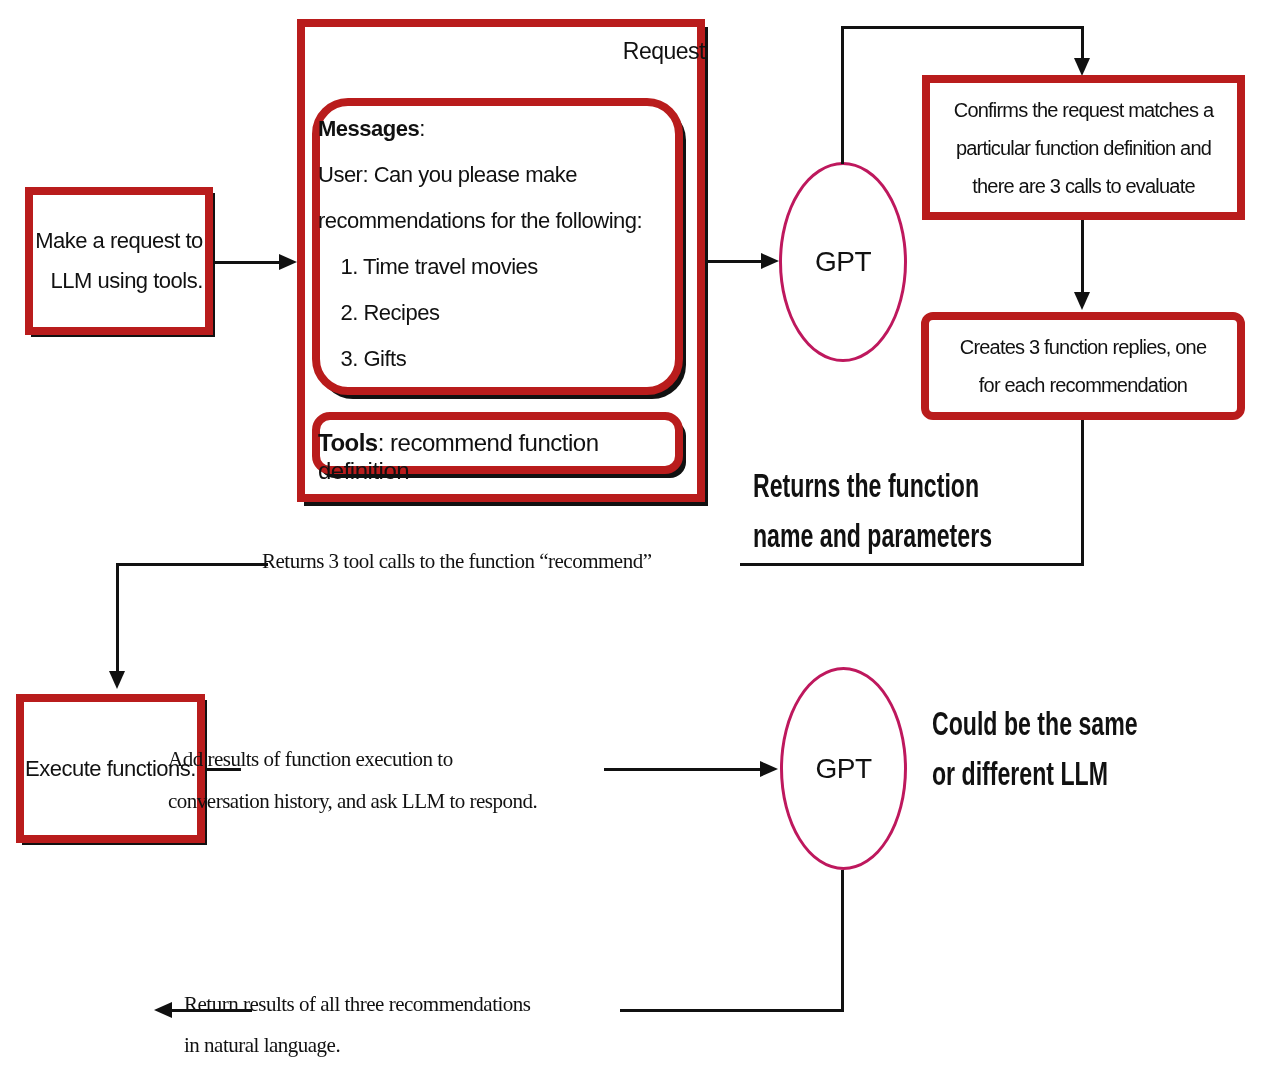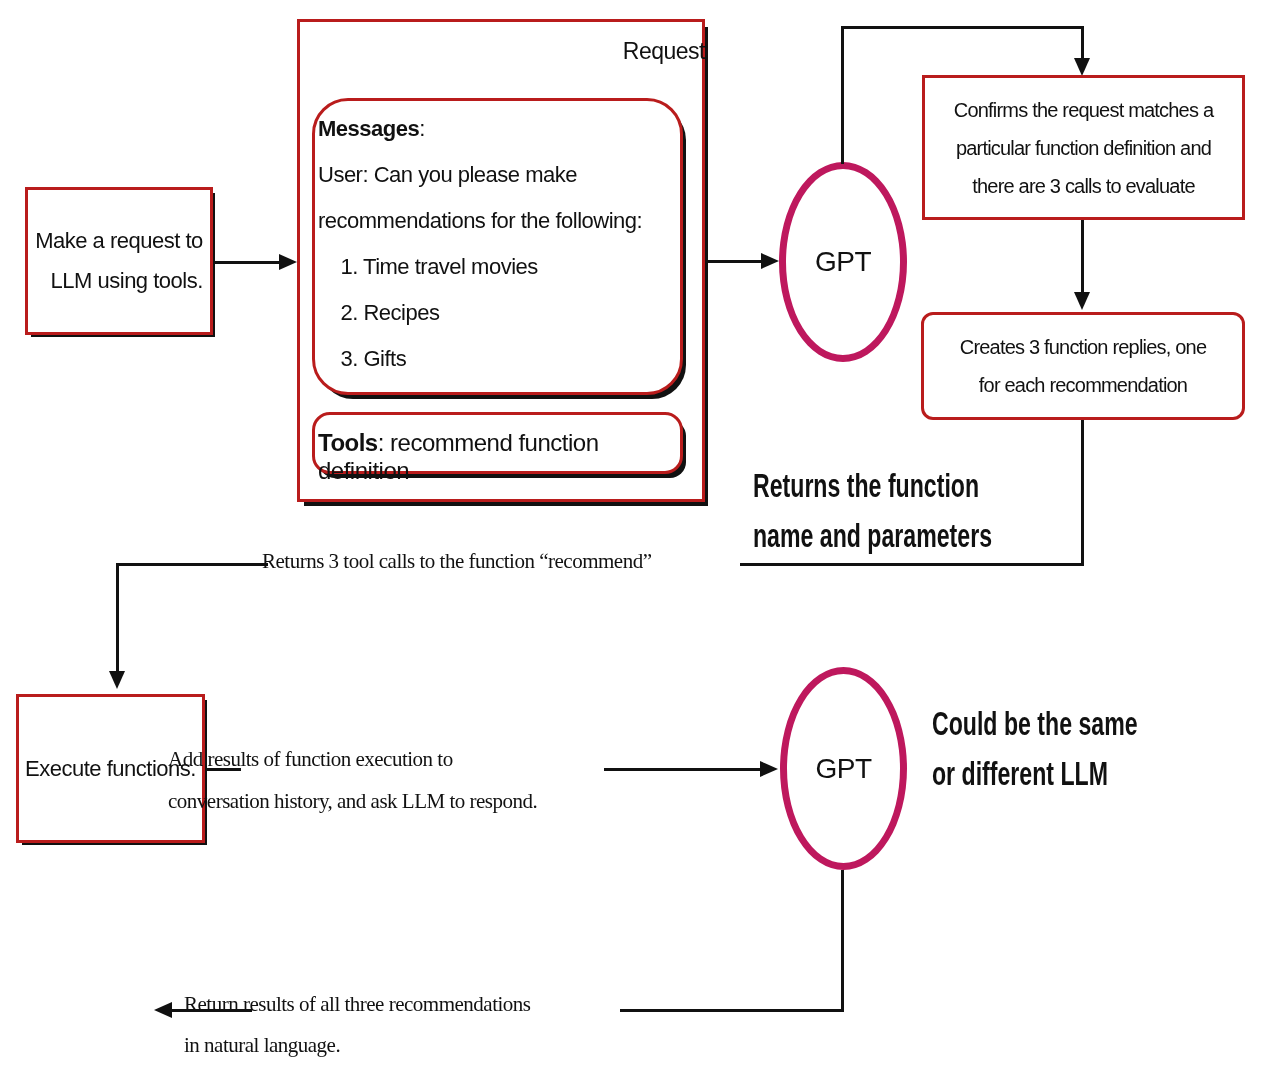--- a/index.html
+++ b/index.html
@@ -2,27 +2,27 @@
 <html><head>
 <meta charset="utf-8">
 <style>
   html,body{margin:0;padding:0;background:#fff;}
   #canvas{
     position:relative;width:1266px;height:1071px;background:#ffffff;
     font-family:"Liberation Sans","DejaVu Sans",sans-serif;
     color:#111;letter-spacing:-0.5px;overflow:hidden;
   }
   .abs{position:absolute;}
-  .box{position:absolute;border:3px solid #b91c1c;background:#fff;box-sizing:border-box;}
+  .box{position:absolute;border:8px solid #b91c1c;background:#fff;box-sizing:border-box;}
   .shadow-sm{box-shadow:4px 4px 0 -2px #111;}
   .shadow-md{box-shadow:5px 6px 0 -2px #111;}
   .center-txt{display:flex;align-items:center;justify-content:center;text-align:center;}
   .pre{white-space:pre-line;}
   .prewrap{white-space:pre-wrap;}
-  .ellipse{position:absolute;border:7px solid #be185d;border-radius:50%;background:#fff;
+  .ellipse{position:absolute;border:3px solid #be185d;border-radius:50%;background:#fff;
     display:flex;align-items:center;justify-content:center;box-sizing:border-box;}
   .gpt-label{font-size:28px;}
   .hline{position:absolute;height:3px;background:#111;}
   .vline{position:absolute;width:3px;background:#111;}
   .arrow{position:absolute;width:0;height:0;}
   .arrow.right{border-top:8px solid transparent;border-bottom:8px solid transparent;border-left:18px solid #111;}
   .arrow.left{border-top:8px solid transparent;border-bottom:8px solid transparent;border-right:18px solid #111;}
   .arrow.down{border-left:8px solid transparent;border-right:8px solid transparent;border-top:18px solid #111;}
   .body-txt{font-size:22px;line-height:40px;}
   .rbox-txt{font-size:20px;line-height:38px;letter-spacing:-0.8px;}

